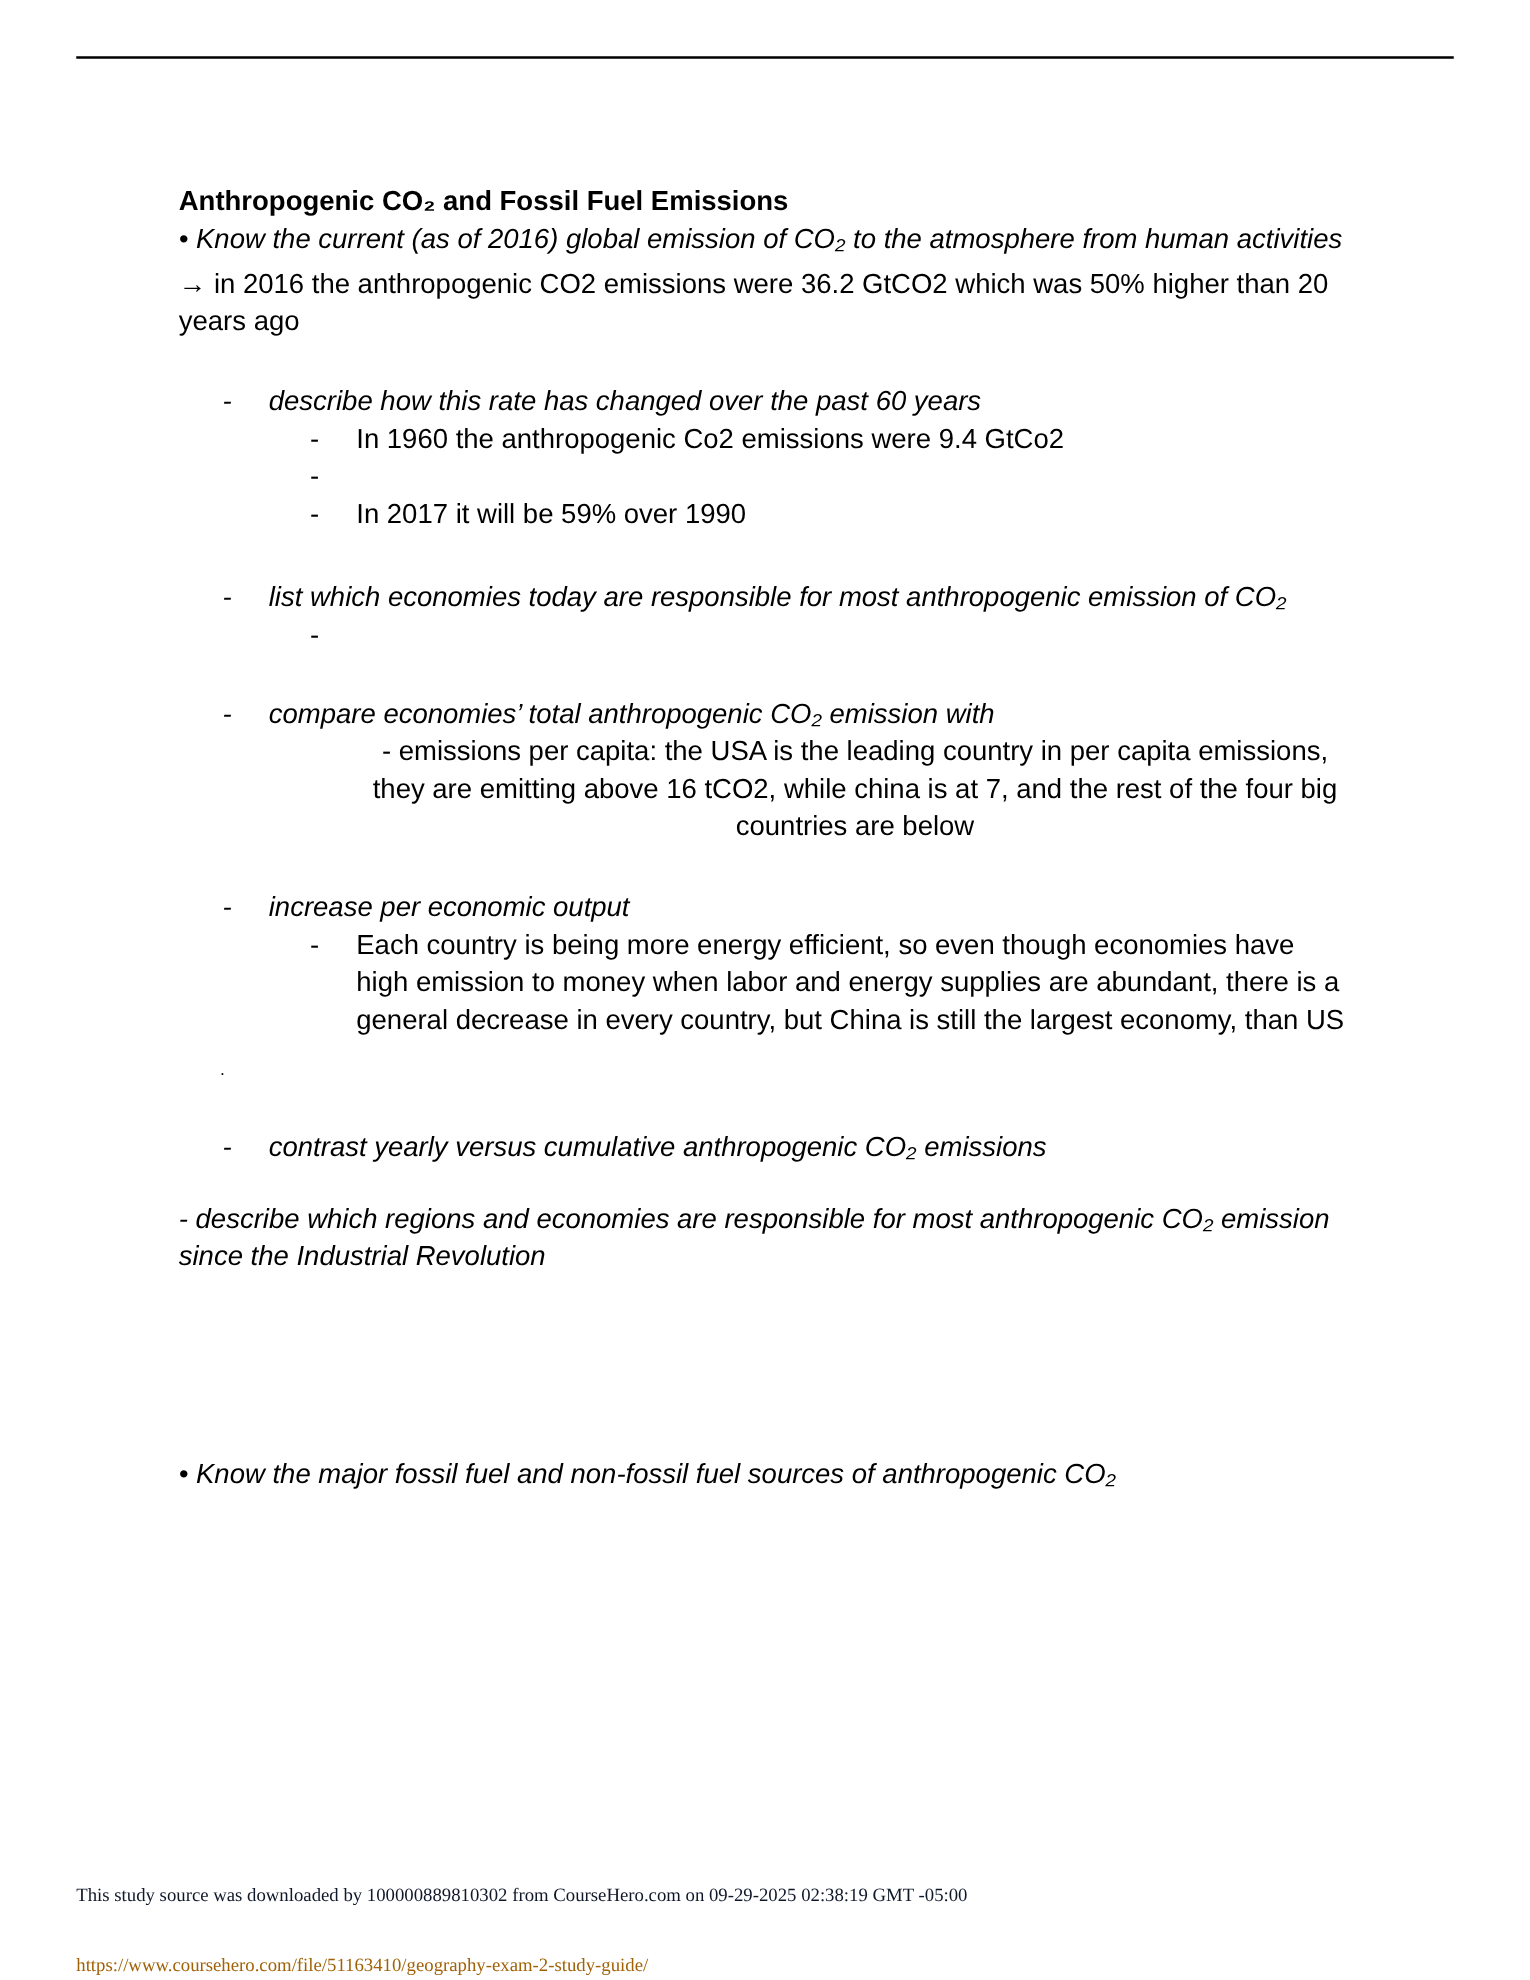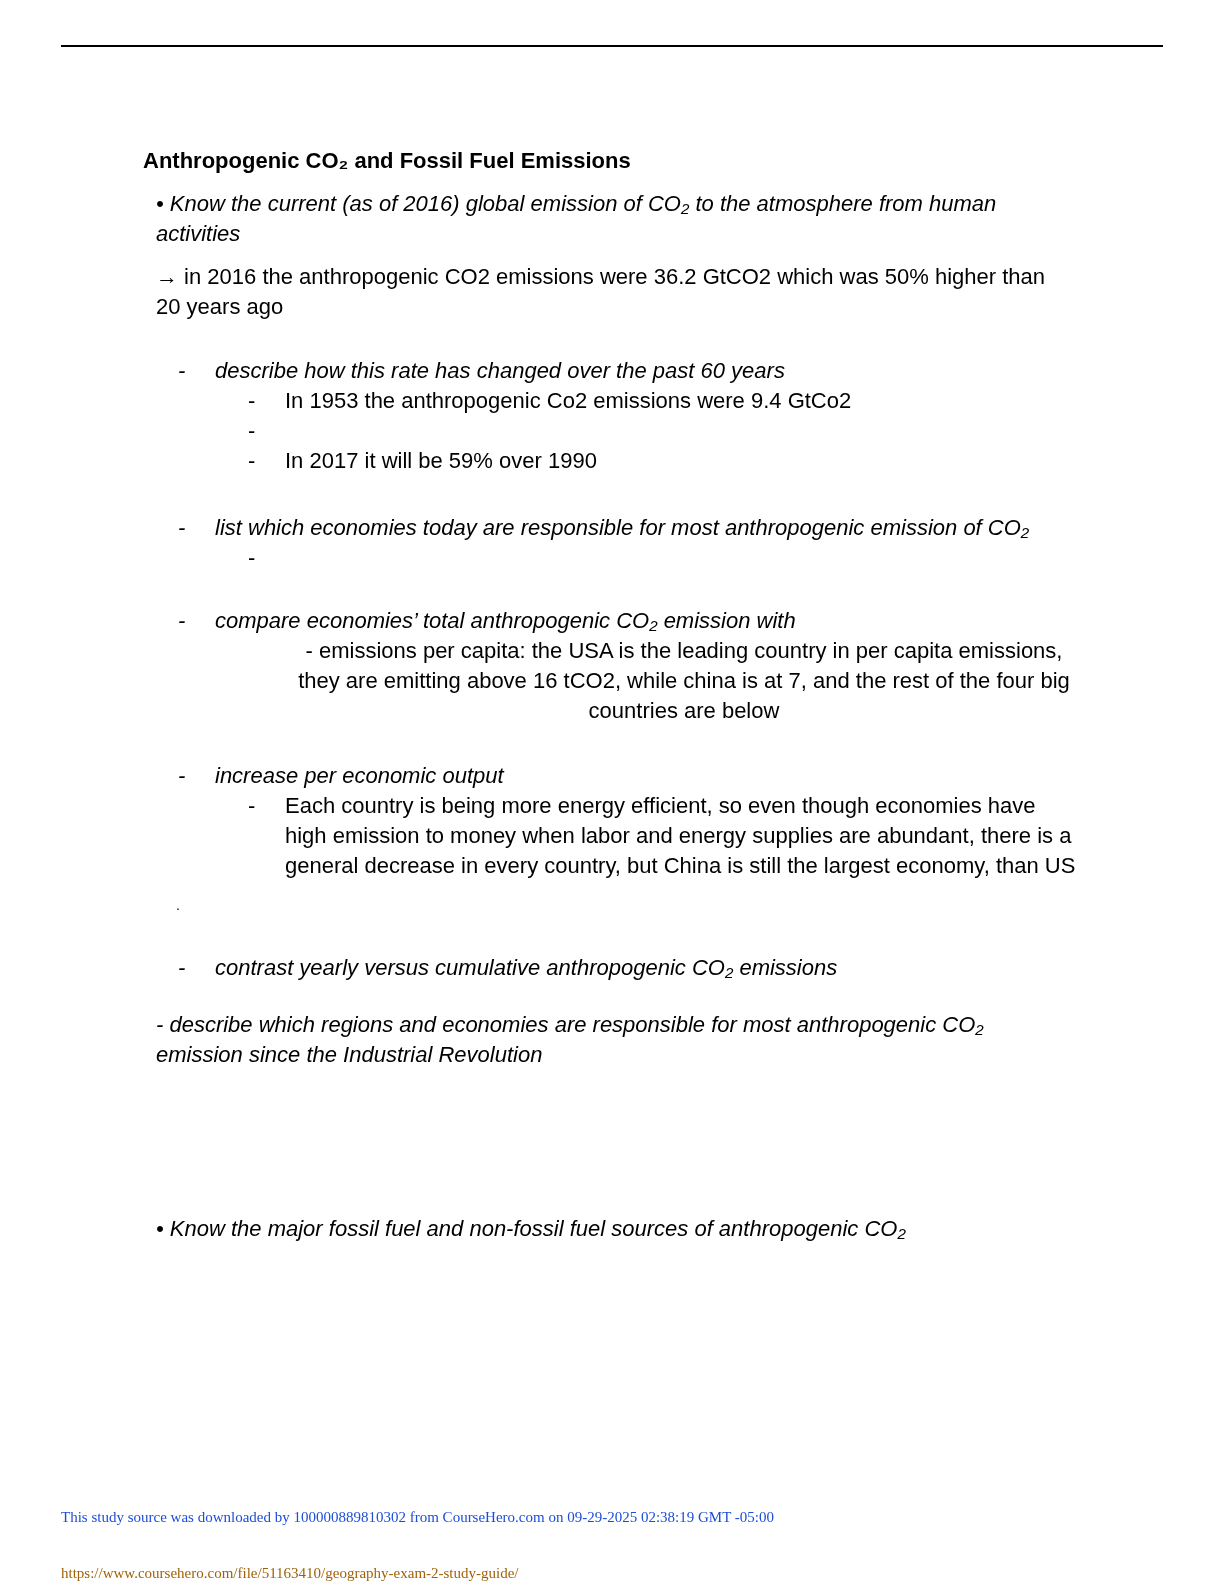--- a/index.html
+++ b/index.html
@@ -25,21 +25,21 @@
     border-top: 2px solid #000000;
   }
   .content {
     position: absolute;
     left: 143px;
     top: 146px;
     width: 940px;
   }
   .title { font-weight: bold; }
   .italic { font-style: italic; }
-  .para { margin: 13px; }
+  .para { margin: 0; }
   .arrow { margin-top: 6px; }
 
   .group.g1 { margin-top: 34px; }
   .group.g2 { margin-top: 37px; }
   .group.g3 { margin-top: 33px; }
   .group.g4 { margin-top: 35px; }
   .group.g5 { margin-top: 38px; }
 
   .l1 { display: flex; padding-left: 35px; }
   .l1 .dash { flex: 0 0 37px; }
@@ -58,21 +58,21 @@
   .us-eu { margin-top: 4px; padding-left: 72px; }
   .know-fossil { margin-top: 144px; }
 
   .footer-note {
     position: absolute;
     left: 61px;
     top: 1507px;
     font-family: "Liberation Serif", "DejaVu Serif", serif;
     font-size: 15px;
     line-height: 20px;
-    color: #1d4ed8;
+    color: #0f172a;
   }
   .source-url {
     position: absolute;
     left: 61px;
     top: 1563px;
     font-family: "Liberation Serif", "DejaVu Serif", serif;
     font-size: 15px;
     line-height: 20px;
     color: #a16207;
   }
@@ -89,21 +89,21 @@
     <p class="para italic">• Know the current (as of 2016) global emission of CO₂ to the atmosphere from human activities</p>
     <p class="para arrow">→ in 2016 the anthropogenic CO2 emissions were 36.2 GtCO2 which was 50% higher than 20 years ago</p>
 
     <div class="group g1">
       <div class="l1 italic">
         <span class="dash">-</span>
         <span class="txt">describe how this rate has changed over the past 60 years</span>
       </div>
       <div class="l2">
         <span class="dash">-</span>
-        <span class="txt">In 1953 the anthropogenic Co2 emissions were 9.4 GtCo2</span>
+        <span class="txt">In 1960 the anthropogenic Co2 emissions were 9.4 GtCo2</span>
       </div>
       <div class="l2">
         <span class="dash">-</span>
       </div>
       <div class="l2">
         <span class="dash">-</span>
         <span class="txt">In 2017 it will be 59% over 1990</span>
       </div>
     </div>
 

